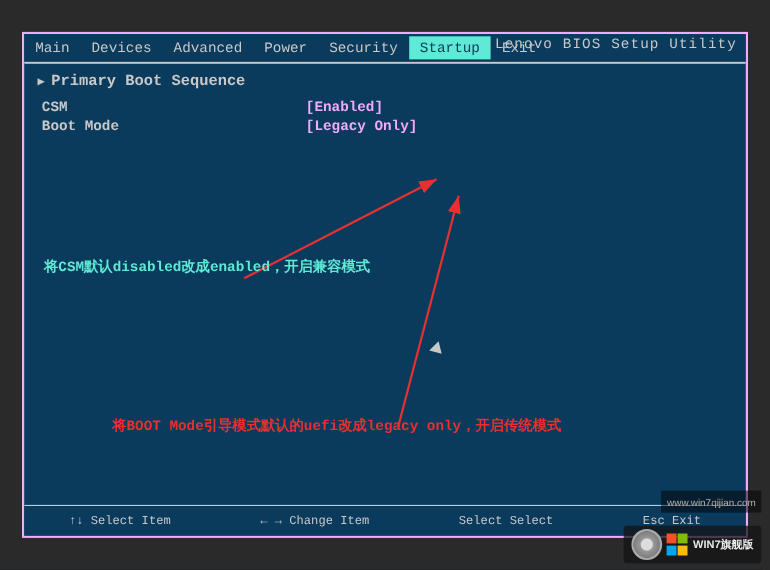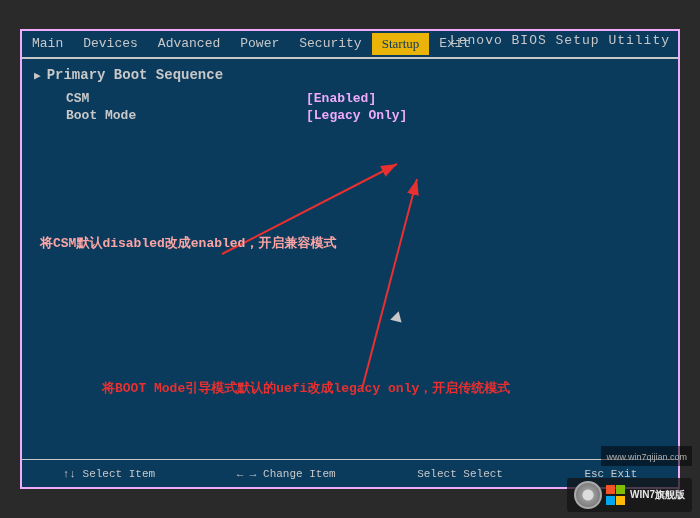--- a/index.html
+++ b/index.html
@@ -57,23 +57,22 @@
 
     .menu-item {
       color: #c8c8c8;
       font-size: 13px;
       padding: 3px 10px;
       cursor: pointer;
       white-space: nowrap;
     }
 
     .menu-item.active {
-      background: #eab308;
+      background: #5eead4;
       color: #0a3a5c;
-      font-family: Liberation Serif, serif;
     }
 
     
     .menu-divider {
       height: 2px;
       background: #c8c8c8;
       margin: 0;
     }
 
     
@@ -95,21 +94,21 @@
     }
 
     .section-title::before {
       content: '▶';
       font-size: 11px;
     }
 
     
     .settings-table {
       margin-top: 4px;
-      margin-left: 32px;
+      margin-left: 4px;
     }
 
     .setting-row {
       display: flex;
       margin-bottom: 2px;
     }
 
     .setting-name {
       color: #c8c8c8;
       font-size: 13px;
@@ -131,21 +130,21 @@
       width: 100%;
       height: 100%;
       pointer-events: none;
     }
 
     
     .annotation-text-1 {
       position: absolute;
       left: 18px;
       top: 175px;
-      color: #fca5a5;
+      color: #5eead4;
       font-size: 13px;
       font-weight: bold;
     }
 
     .annotation-text-2 {
       position: absolute;
       left: 80px;
       top: 320px;
       color: #e83030;
       font-size: 13px;

